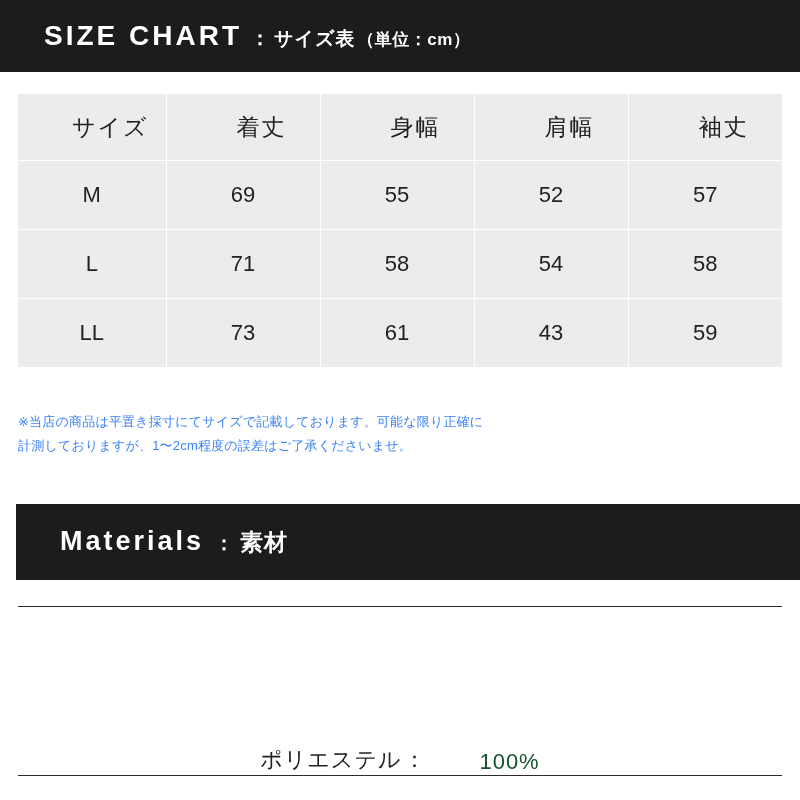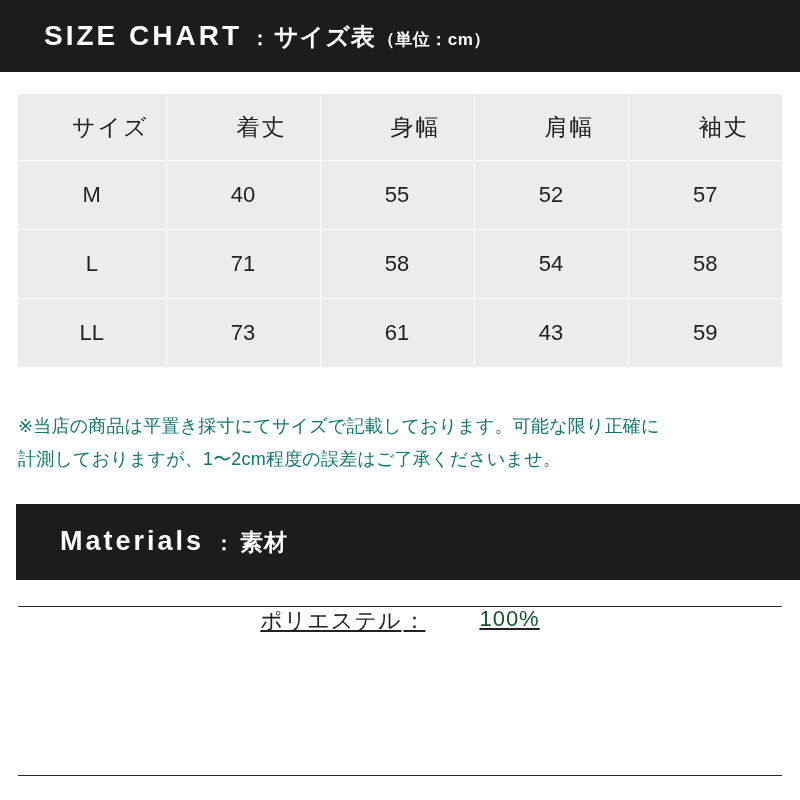--- a/index.html
+++ b/index.html
@@ -45,21 +45,21 @@
     letter-spacing: 3px;
   }
   .header-colon {
     color: #ffffff;
     font-size: 20px;
     font-weight: bold;
     margin: 0 4px 0 8px;
   }
   .header-sub {
     color: #ffffff;
-    font-size: 24px;
+    font-size: 19px;
     font-weight: bold;
     letter-spacing: 1px;
   }
   .header-unit {
     color: #ffffff;
     font-size: 17px;
     font-weight: bold;
     letter-spacing: 0.5px;
     margin-left: 2px;
   }
@@ -105,23 +105,23 @@
   }
   .col-size { width: 148px; }
   .col-other { width: 154px; }
 
   
   .note {
     position: absolute;
     left: 18px;
     top: 410px;
     width: 764px;
-    font-size: 18px;
+    font-size: 13px;
     line-height: 1.85;
-    color: #0f766e;
+    color: #3b82f6;
     letter-spacing: 0.2px;
   }
 
   
   .materials-bar {
     position: absolute;
     left: 16px;
     top: 504px;
     width: 800px;
     height: 76px;
@@ -165,23 +165,22 @@
   .rule-top { top: 606px; }
   .rule-bottom { top: 775px; }
 
   .material-row {
     position: absolute;
     left: 18px;
     top: 606px;
     width: 764px;
     height: 169px;
     display: flex;
-    align-items: flex-start;
+    align-items: flex-end;
     justify-content: center;
-    text-decoration: underline;
   }
   .material-name {
     font-size: 22px;
     color: #222222;
     letter-spacing: 1px;
   }
   .material-colon {
     font-size: 22px;
     color: #222222;
     margin-left: 2px;
@@ -221,21 +220,21 @@
           <th>サイズ</th>
           <th>着丈</th>
           <th>身幅</th>
           <th>肩幅</th>
           <th>袖丈</th>
         </tr>
       </thead>
       <tbody>
         <tr>
           <td>M</td>
-          <td>40</td>
+          <td>69</td>
           <td>55</td>
           <td>52</td>
           <td>57</td>
         </tr>
         <tr>
           <td>L</td>
           <td>71</td>
           <td>58</td>
           <td>54</td>
           <td>58</td>

